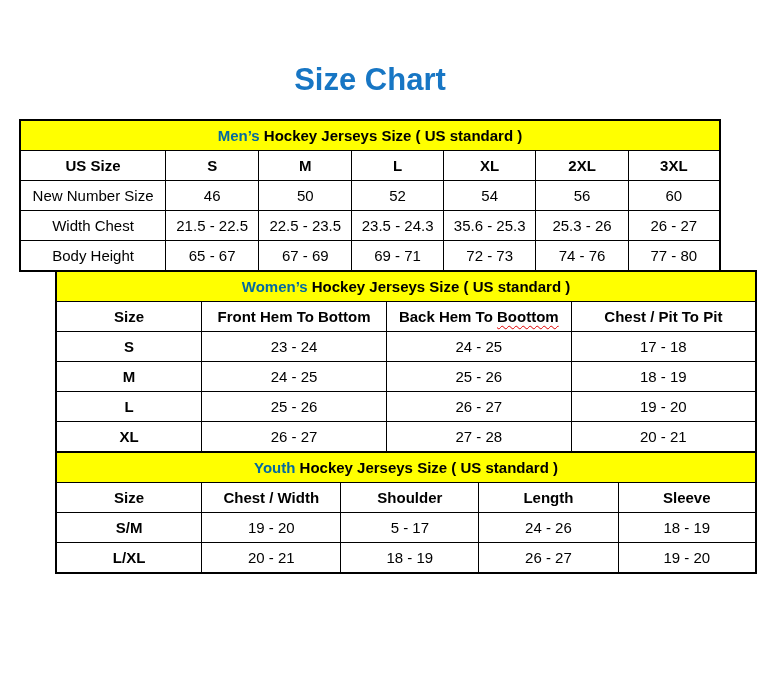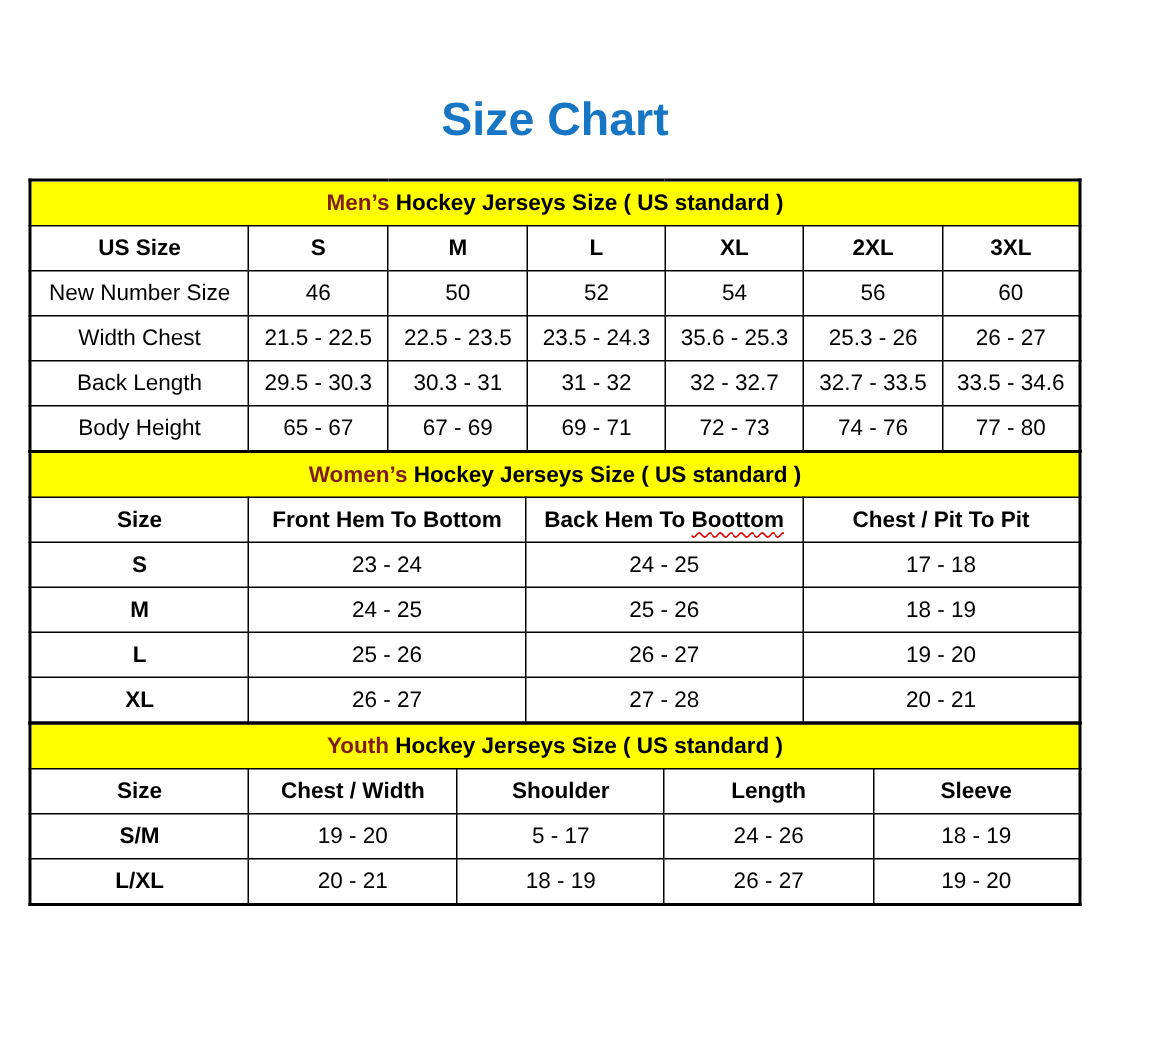--- a/index.html
+++ b/index.html
@@ -32,39 +32,40 @@
     margin: 0 auto;
   }
   table.size-table {
     border-collapse: collapse;
     table-layout: fixed;
     width: 702px;
     border: 2px solid #000000;
   }
   table.size-table + table.size-table {
     margin-top: -2px;
+    margin-left: 36px;
   }
   .size-table th, .size-table td {
     border: 1px solid #000000;
     text-align: center;
     vertical-align: middle;
     font-size: 15px;
     padding: 2px 2px;
     height: 25px;
     overflow: hidden;
     white-space: nowrap;
   }
   .caption-cell {
     background: #FFFF00;
     font-size: 17px;
     font-weight: bold;
     height: 32px;
   }
   .caption-highlight {
-    color: #7f1d1d;
+    color: #0369a1;
   }
   .head-row th {
     font-weight: bold;
     text-align: center;
   }
   td.bold {
     font-weight: bold;
   }
   .squiggle {
     text-decoration: underline wavy #E00000 1px;
@@ -117,29 +118,20 @@
           <tr>
             <td>Width Chest</td>
             <td>21.5 - 22.5</td>
             <td>22.5 - 23.5</td>
             <td>23.5 - 24.3</td>
             <td>35.6 - 25.3</td>
             <td>25.3 - 26</td>
             <td>26 - 27</td>
           </tr>
           <tr>
-            <td>Back Length</td>
-            <td>29.5 - 30.3</td>
-            <td>30.3 - 31</td>
-            <td>31 - 32</td>
-            <td>32 - 32.7</td>
-            <td>32.7 - 33.5</td>
-            <td>33.5 - 34.6</td>
-          </tr>
-          <tr>
             <td>Body Height</td>
             <td>65 - 67</td>
             <td>67 - 69</td>
             <td>69 - 71</td>
             <td>72 - 73</td>
             <td>74 - 76</td>
             <td>77 - 80</td>
           </tr>
         </tbody>
     </table>

